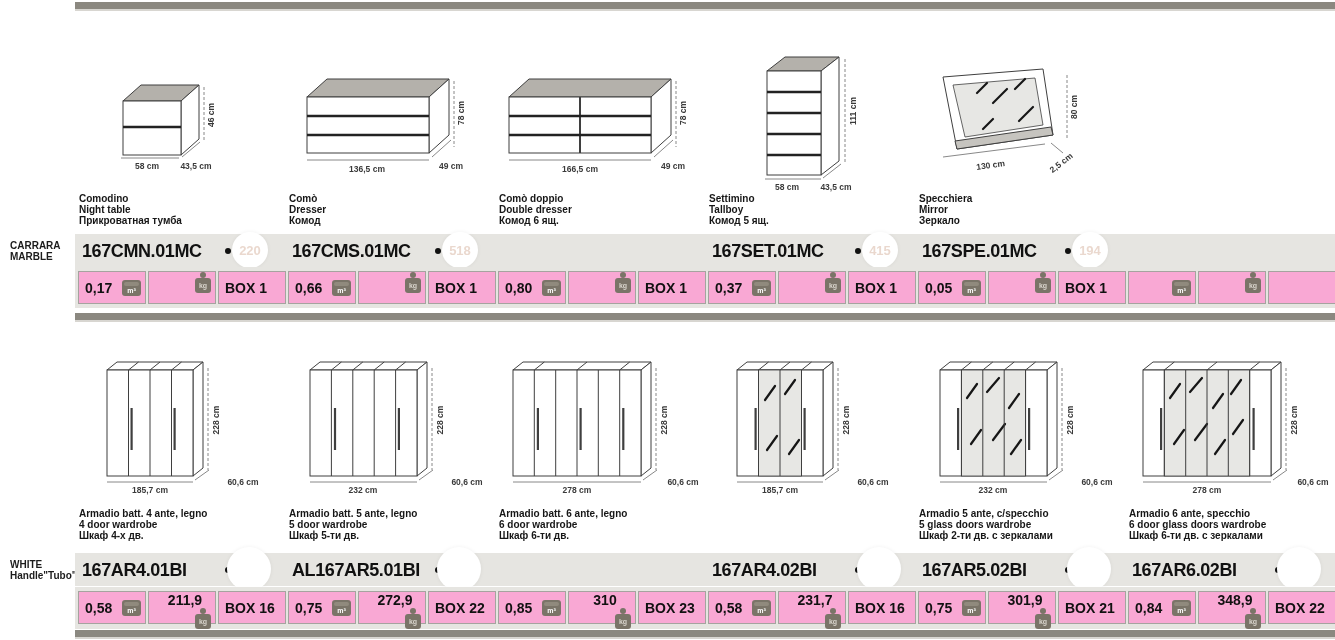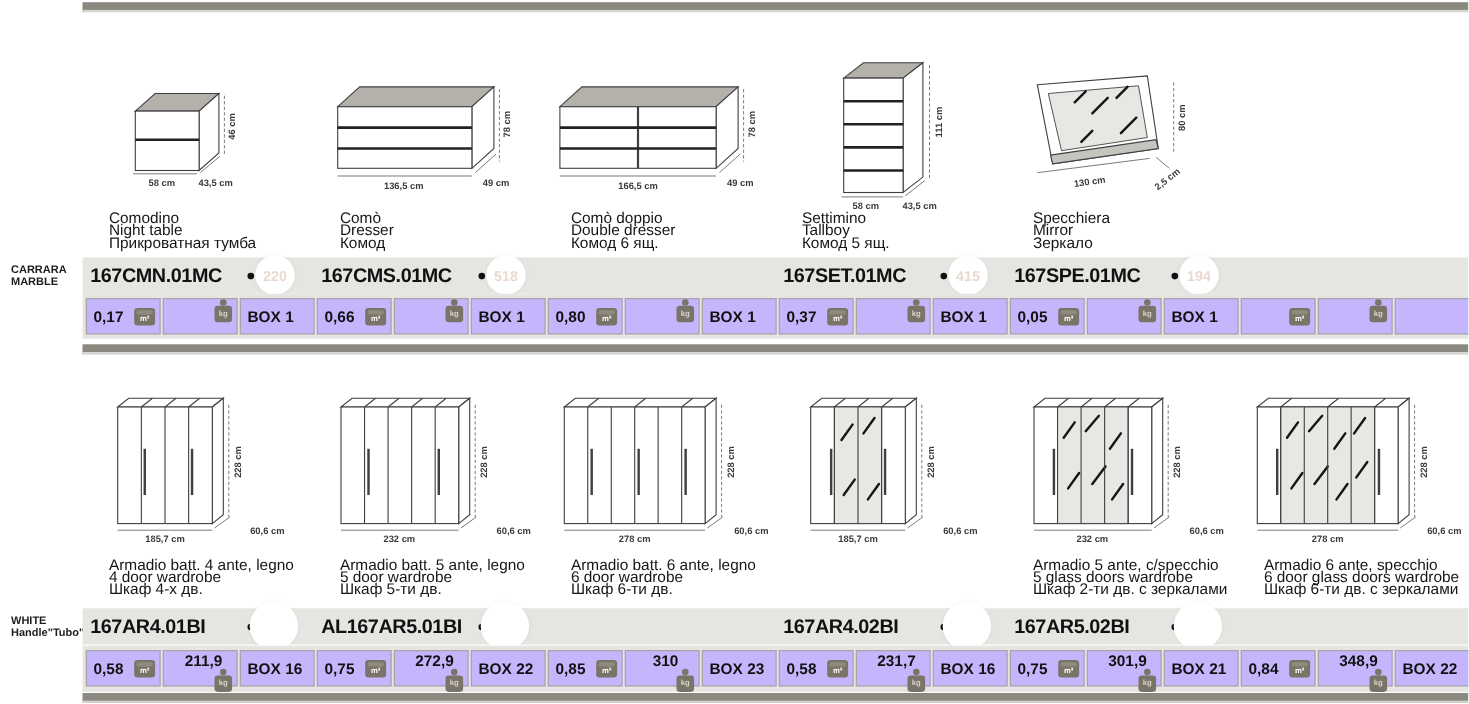--- a/index.html
+++ b/index.html
@@ -9,39 +9,39 @@
   .side-label{position:absolute;left:10px;font-size:10px;font-weight:700;line-height:11px;color:#1c1c1c;}
   .band{position:absolute;left:75px;width:1296px;background:#e6e5e1;}
   .grp{position:absolute;top:0;width:210px;height:100%;}
   .code{position:absolute;left:7px;top:50%;transform:translateY(-50%);font-size:18px;font-weight:700;
         letter-spacing:-0.4px;white-space:nowrap;color:#111;}
   .dot{position:absolute;left:150px;top:50%;width:6px;height:6px;margin-top:-3px;border-radius:50%;background:#111;}
   .badge{position:absolute;left:157px;top:-2px;width:36px;height:36px;border-radius:50%;background:#fff;
          box-shadow:0 0 4px rgba(0,0,0,0.06);display:flex;align-items:center;justify-content:center;
          font-size:13px;font-weight:700;color:rgba(208,168,146,0.45);}
   .badge.big{left:152px;top:-6px;width:44px;height:44px;}
-  .cell{position:absolute;top:4px;height:33px;background:#c4b5fd;border:1px solid #a5a39f;
+  .cell{position:absolute;top:4px;height:33px;background:#f9a8d4;border:1px solid #a5a39f;
         display:flex;align-items:center;box-sizing:border-box;}
   .c-vol{left:3px;width:68px;}
   .c-wt{left:73px;width:68px;flex-direction:column;}
   .c-box{left:143px;width:68px;}
   .c-box.wide{width:80px;}
   .num{font-weight:700;font-size:14px;padding-left:6px;color:#111;white-space:nowrap;}
   .ic{margin-left:auto;margin-right:4px;position:relative;flex:none;}
   .ic i{font-style:normal;}
   .ic-m3{width:19px;height:16px;background:#7a7468;border-radius:3px;display:flex;align-items:flex-end;
          justify-content:center;}
   .ic-m3::before{content:"";position:absolute;top:2px;left:2px;right:2px;height:4px;background:#908a7d;border-radius:2px;}
   .ic-m3 i{color:#fff;font-size:7px;font-weight:700;line-height:10px;}
   .ic-kg{width:16px;height:21px;}
   .ic-kg::before{content:"";position:absolute;top:0;left:5px;width:6px;height:6px;border-radius:50%;background:#7a7468;}
   .ic-kg i{position:absolute;bottom:0;left:0;right:0;height:15px;background:#7a7468;border-radius:3px;
            color:#d9d5cd;font-size:7px;font-weight:700;display:flex;align-items:center;justify-content:center;}
   .prod{position:absolute;width:210px;}
-  .names{position:absolute;top:148px;left:24px;font-size:14px;font-weight:400;line-height:11px;
+  .names{position:absolute;top:148px;left:4px;font-size:10px;font-weight:700;line-height:11px;
          color:#161616;white-space:nowrap;}
   .prod-b .names{top:158px;}
   .draw{display:block;}
   .draw text{font-family:"Liberation Sans",sans-serif;font-size:8.5px;font-weight:700;fill:#3a3a3a;text-anchor:middle;}
   .o{fill:#fff;stroke:#3f3f3f;stroke-width:1;}
   .m{fill:#b4b1ab;stroke:#3f3f3f;stroke-width:1;}
   .mir{fill:#e7e7e4;stroke:#3f3f3f;stroke-width:0.8;}
   .sep{stroke:#222;stroke-width:2.4;}
   .d1{stroke:#3f3f3f;stroke-width:1;fill:none;}
   .dl{stroke:#6a6a6a;stroke-width:0.8;fill:none;}
@@ -505,20 +505,25 @@
     <div class="grp" style="left:630px">
       <span class="code">167AR4.02BI</span>
       <span class="dot"></span>
       <span class="badge big"></span>
     </div>
     <div class="grp" style="left:840px">
       <span class="code">167AR5.02BI</span>
       <span class="dot"></span>
       <span class="badge big"></span>
     </div>
+    <div class="grp" style="left:1050px">
+      <span class="code">167AR6.02BI</span>
+      <span class="dot"></span>
+      <span class="badge big"></span>
+    </div>
   </div>
 
   <div class="band" style="top:587px;height:42px">
     <div class="grp" style="left:0">
       <div class="cell c-vol">
         <span class="num">0,58</span>
         <span class="ic ic-m3">
             <i>m³</i>
           </span>
       </div>

